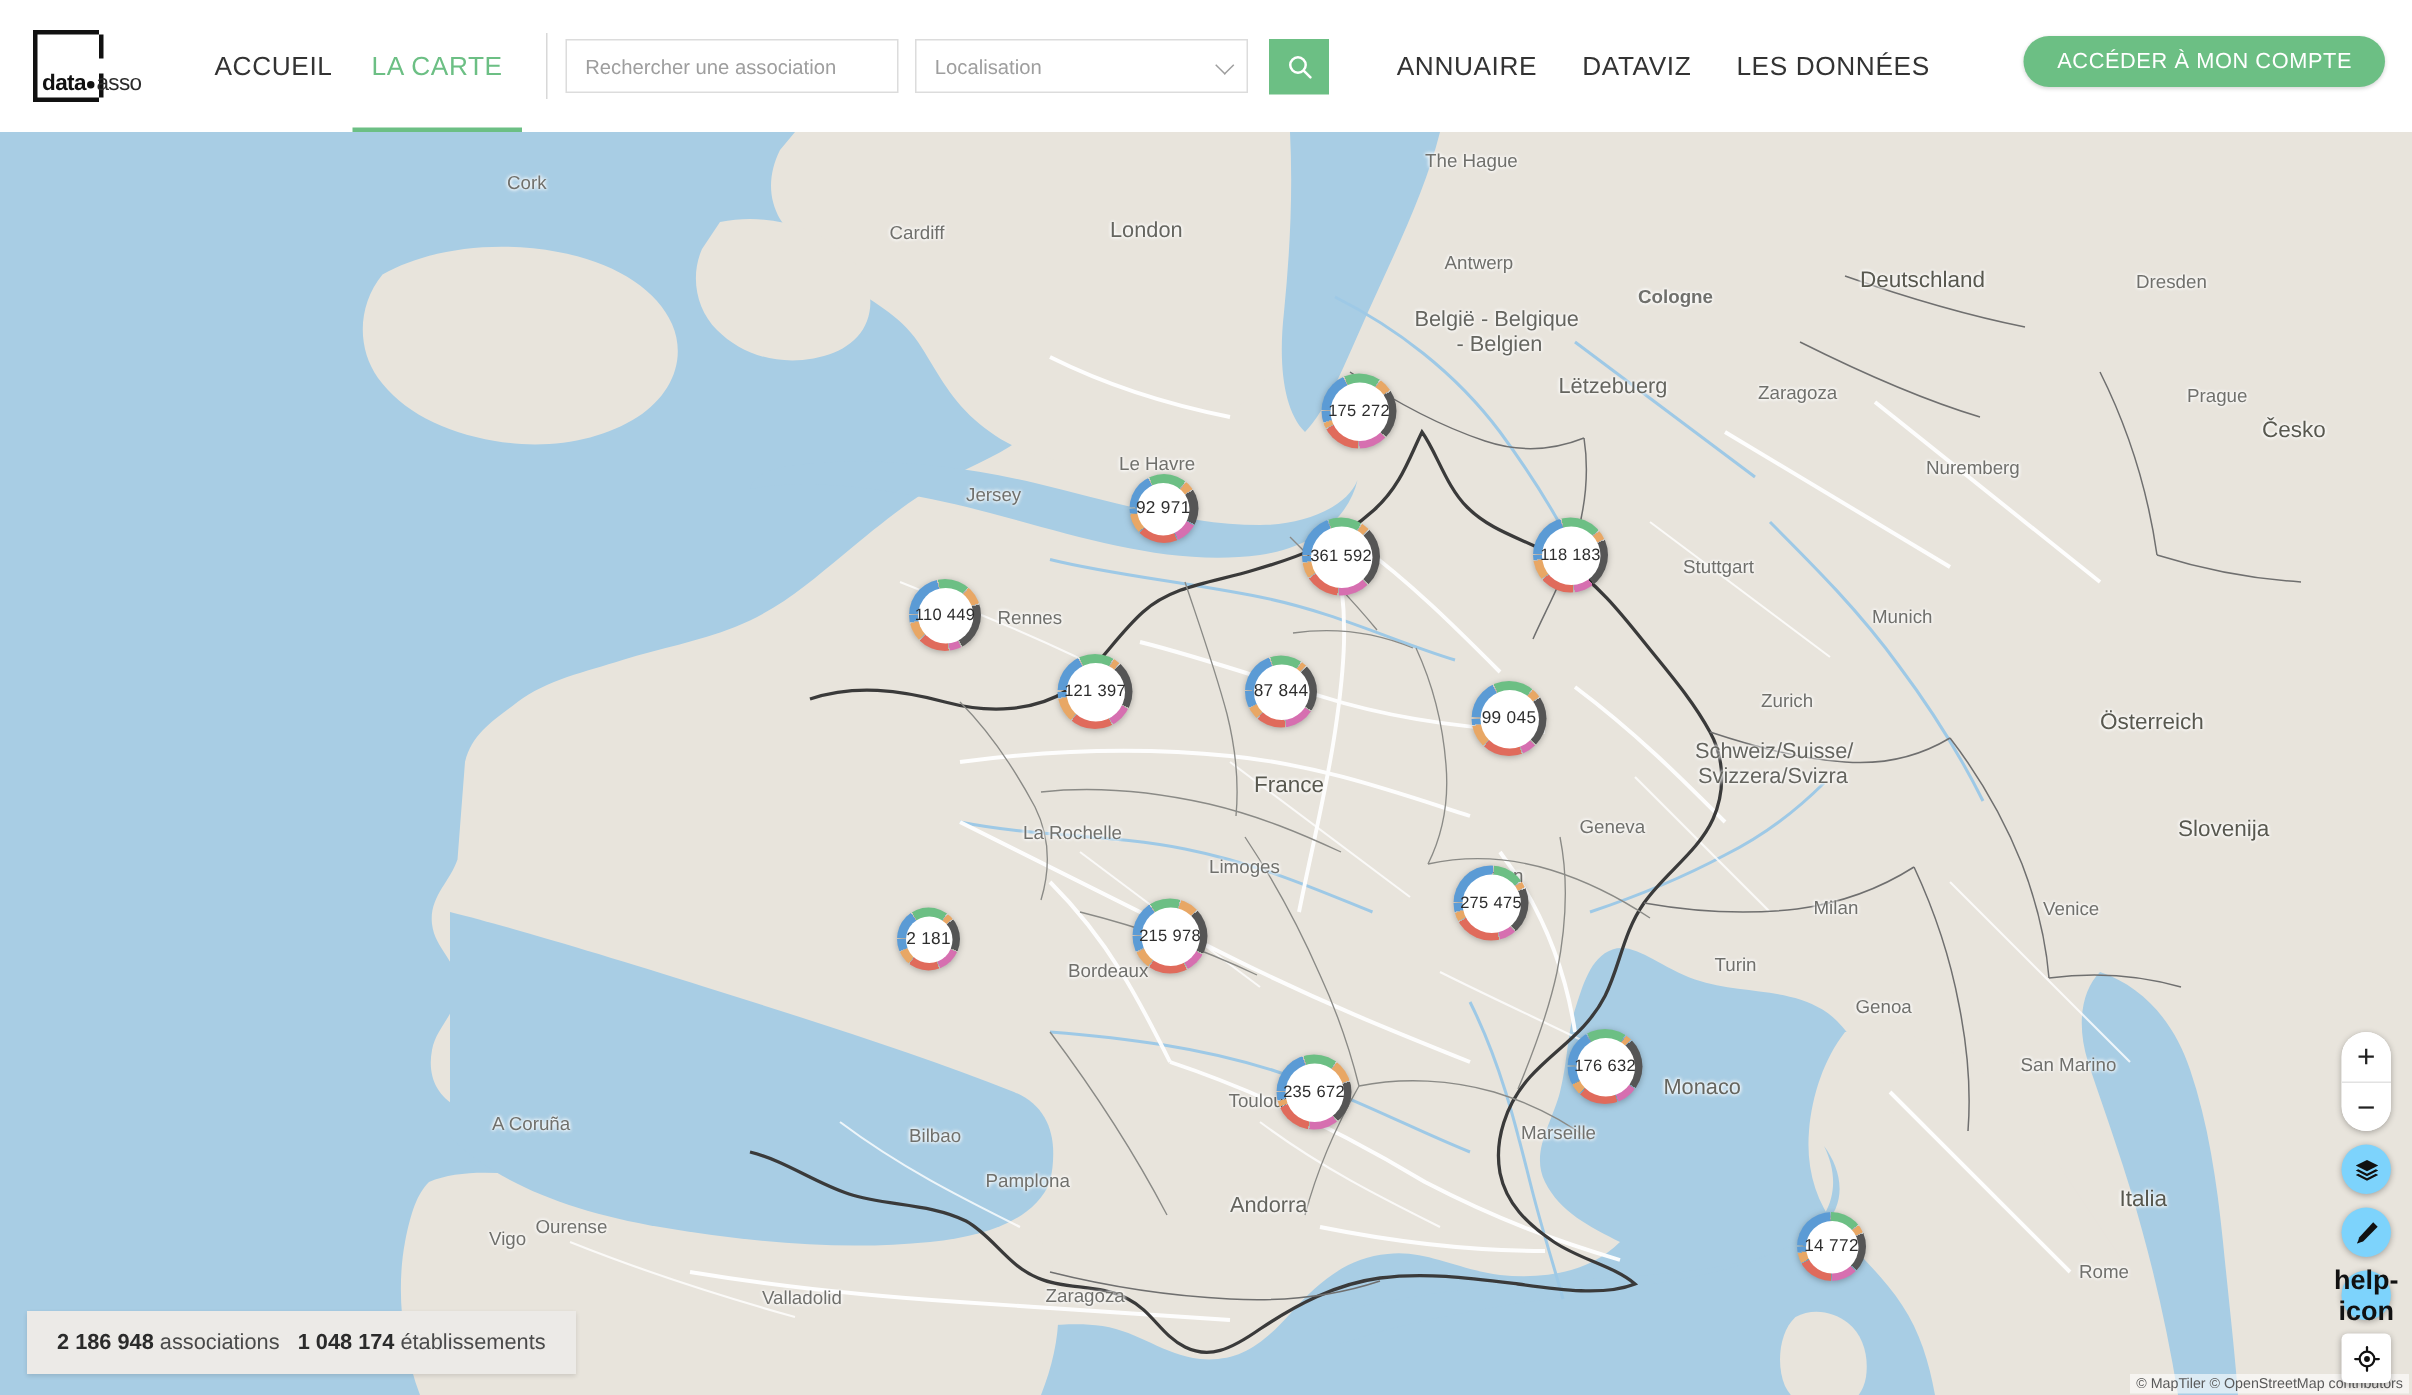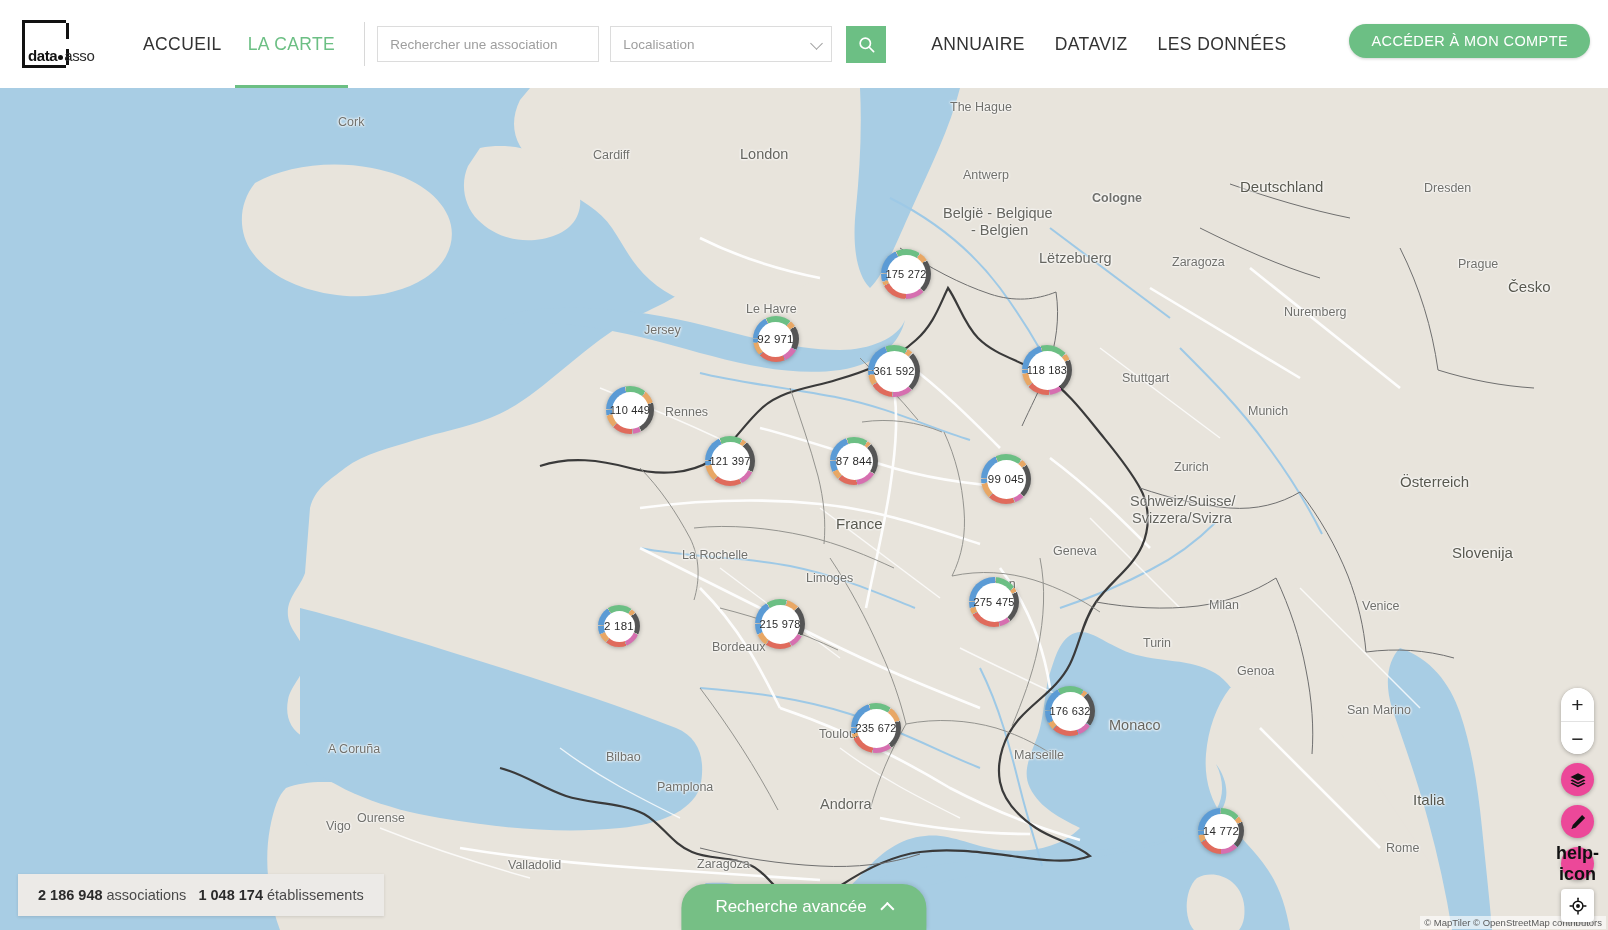--- a/index.html
+++ b/index.html
@@ -182,21 +182,21 @@
   .zoom-btn {
     width: 33px; height: 33px; background: #fff;
     border: none; cursor: pointer;
     display: flex; align-items: center; justify-content: center;
     font-size: 21px; color: #222; line-height: 1;
     font-family: "Liberation Sans", sans-serif;
   }
   .zoom-btn + .zoom-btn { border-top: 1px solid #e2e2e2; }
   .rnd-btn {
     width: 33px; height: 33px; margin-top: 9px;
-    background: #ec4899; border: none; border-radius: 50%;
+    background: #7dd3fc; border: none; border-radius: 50%;
     cursor: pointer; display: flex; align-items: center; justify-content: center;
     box-shadow: 0 1px 4px rgba(0,0,0,0.3);
     font-size: 17px; color: #111;
     font-family: "Liberation Sans", sans-serif;
   }
   .sq-btn {
     width: 33px; height: 33px; margin-top: 9px;
     background: #fff; border: none; border-radius: 4px;
     cursor: pointer; display: flex; align-items: center; justify-content: center;
     box-shadow: 0 1px 4px rgba(0,0,0,0.3);
@@ -549,24 +549,20 @@
       </div>
 
     <div id="stats-bar">
       <b>2 186 948</b>
       <span>associations</span>
       &nbsp;
       <b>1 048 174</b>
       <span>établissements</span>
     </div>
 
-    <button id="adv-search">
-      <span>Recherche avancée</span>
-      <span class="caret"></span>
-    </button>
 
     <div id="map-ctrls">
       <div class="zoom-group">
         <button class="zoom-btn">+</button>
         <button class="zoom-btn">−</button>
       </div>
       <button class="rnd-btn">
         <svg width="18" height="18" viewBox="0 0 24 24" fill="#111">
           <path d="M12 3 L22 8 L12 13 L2 8 Z"></path>
           <path d="M2 12.5 L12 17.5 L22 12.5 L19.8 11.4 L12 15.3 L4.2 11.4 Z"></path>

